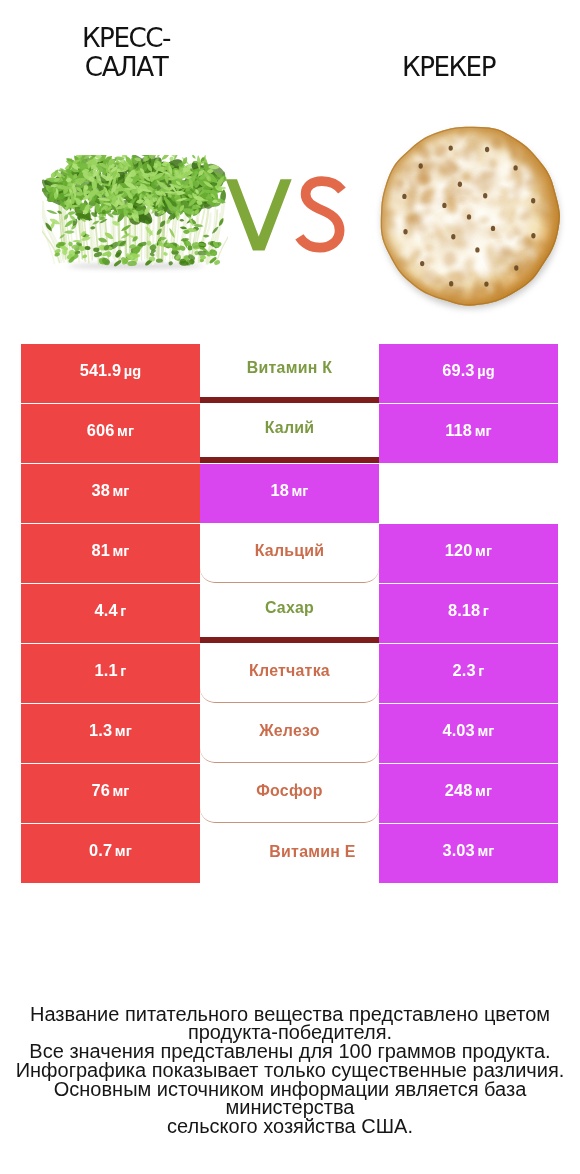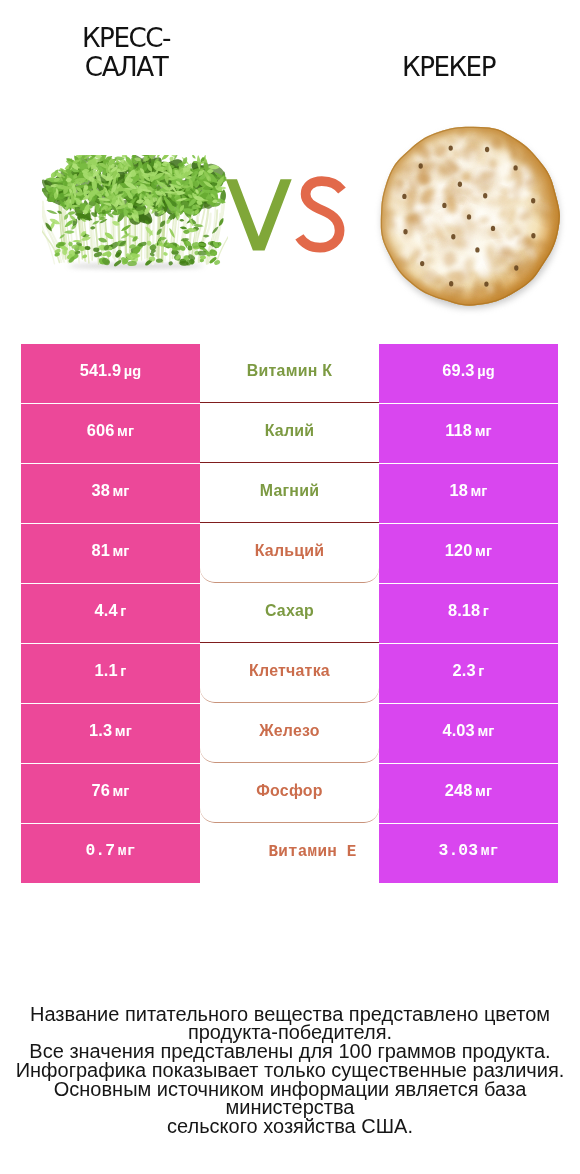--- a/index.html
+++ b/index.html
@@ -42,30 +42,30 @@
     overflow: visible;
   }
 
   .photo { position: absolute; }
   .photo-left  { left: 42px;  top: 155px; width: 186px; height: 118px; }
   .photo-right { left: 372px; top: 117px; width: 196px; height: 202px; }
 
   
   .table { position: absolute; left: 21px; top: 344px; width: 537px; }
   .row { position: relative; height: 58.5px; margin-bottom: 1.55px; display: flex; }
-  .row:last-child { margin-bottom: 0; font-family: Liberation Mono, monospace; }
+  .row:last-child { margin-bottom: 0; }
   .cell {
     width: 179px; height: 58.5px;
     display: flex; align-items: center; justify-content: center;
     box-sizing: border-box;
   }
-  .cell-left  { background: #ec4899; color: #FFFFFF; text-align: right; }
+  .cell-left  { background: #ef4444; color: #FFFFFF; text-align: right; }
   .cell-right { background: #d946ef; color: #FFFFFF; }
   .cell-mid   { background: #FFFFFF; }
-  .row .cell-mid { border-bottom: 1px solid #7f1d1d; }
+  .row .cell-mid { border-bottom: 6px solid #7f1d1d; }
   .row.win-right .cell-mid { border-bottom: 1px solid #c8937b; border-radius: 15px; }
   .row:last-child .cell-mid { border-bottom: none; padding-left: 46px; }
 
   .val { font-size: 16.4px; font-weight: 700; white-space: nowrap; letter-spacing: 0.1px; position: relative; top: -3px; }
   .val .unit { font-size: 14.6px; font-weight: 700; margin-left: 2.6px; }
   .label { font-size: 15.9px; font-weight: 700; white-space: nowrap; letter-spacing: 0.25px; position: relative; top: -2px; }
   .win-left  .label { color: #7C9A42; }
   .win-right .label { color: #CB6D4C; }
 
   
@@ -1646,23 +1646,20 @@
           <span class="label">Калий</span>
         </div>
         <div class="cell cell-right">
           <span class="val"><span>118</span><span class="unit">мг</span></span>
         </div>
       </div>
       <div class="row win-left">
         <div class="cell cell-left">
           <span class="val"><span>38</span><span class="unit">мг</span></span>
         </div>
-        <div class="cell cell-mid">
-          <span class="label">Магний</span>
-        </div>
         <div class="cell cell-right">
           <span class="val"><span>18</span><span class="unit">мг</span></span>
         </div>
       </div>
       <div class="row win-right">
         <div class="cell cell-left">
           <span class="val"><span>81</span><span class="unit">мг</span></span>
         </div>
         <div class="cell cell-mid">
           <span class="label">Кальций</span>

